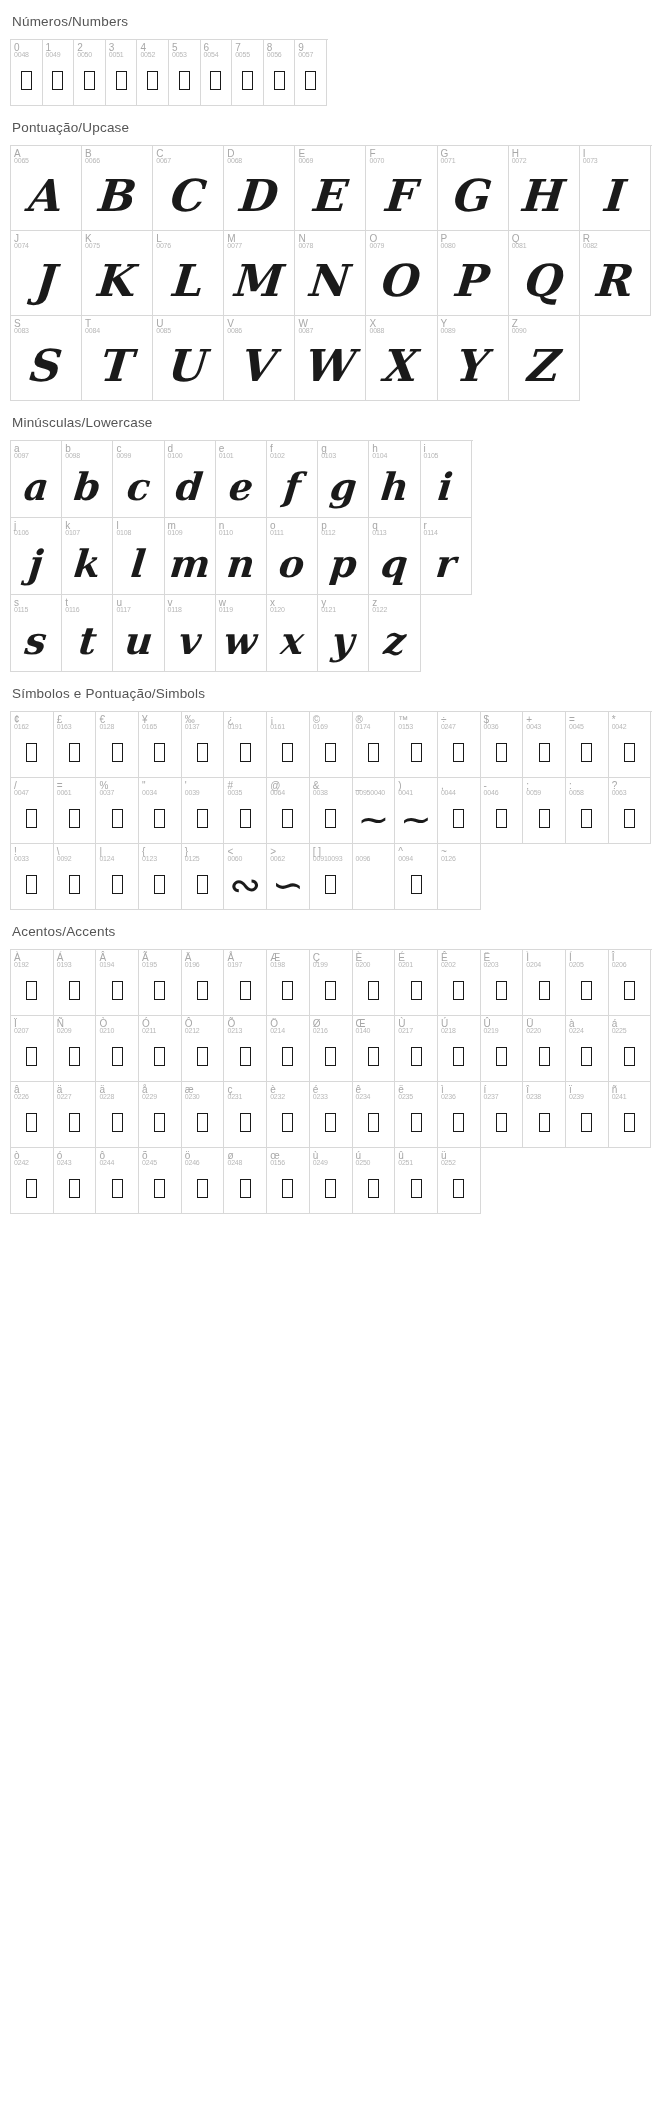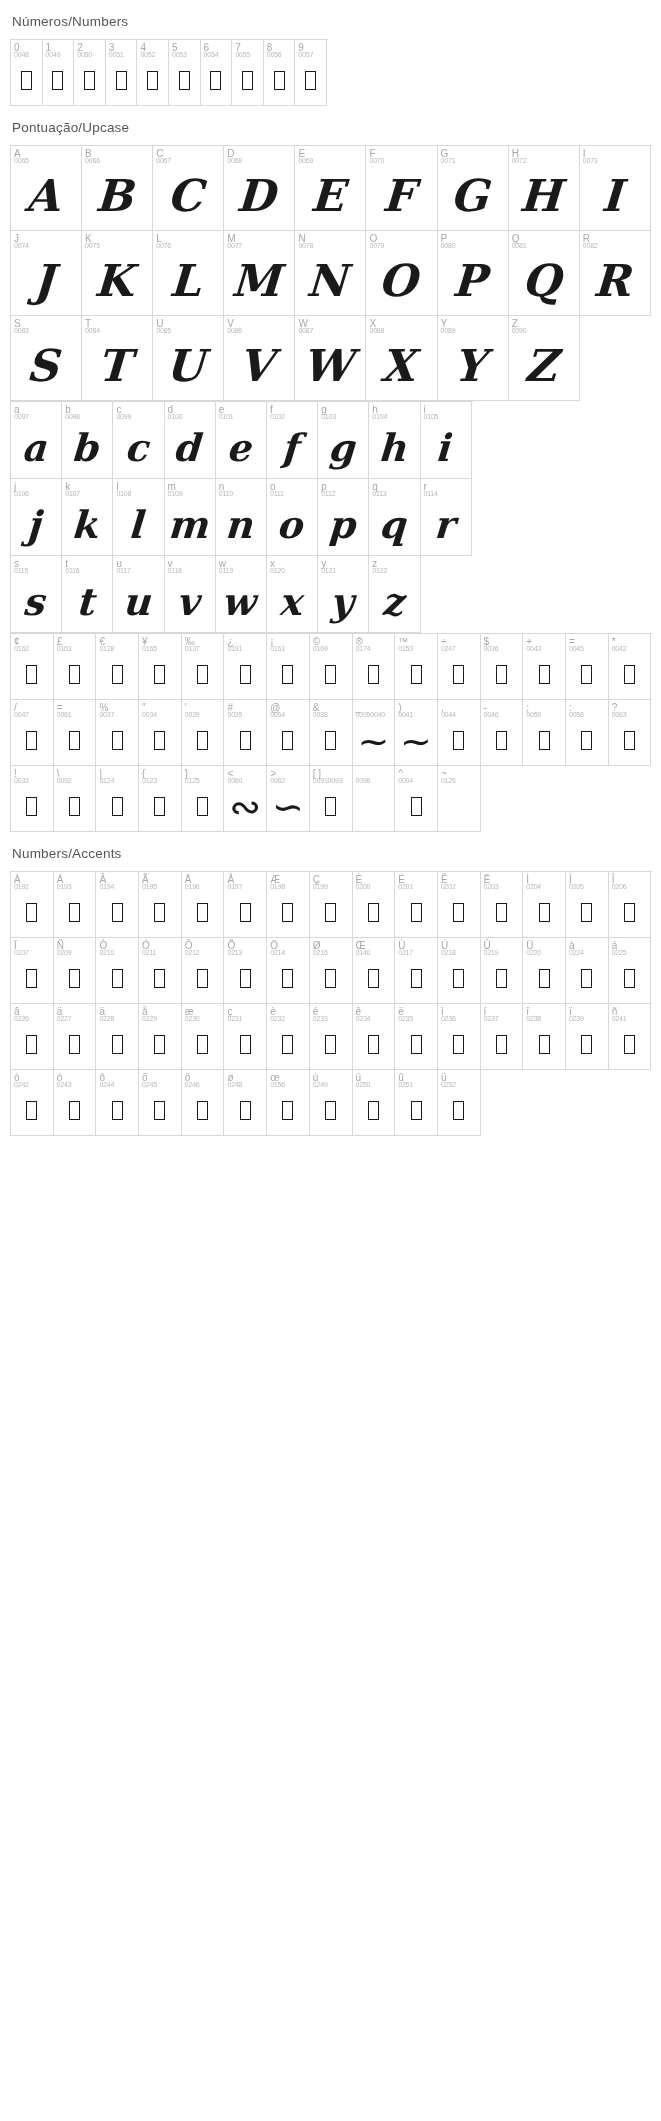--- a/index.html
+++ b/index.html
@@ -444,20 +444,21 @@
         <div class="cell size-up">
           <div class="meta">
             <span class="ch">Z</span>
             <span class="code">0090</span>
           </div>
           <div class="glyph">
             <span class="script">Z</span>
           </div>
         </div>
       </div>
+      <div class="section-title">Minúsculas/Lowercase</div>
       <div class="grid lowercase">
         <div class="cell size-low">
           <div class="meta">
             <span class="ch">a</span>
             <span class="code">0097</span>
           </div>
           <div class="glyph">
             <span class="script lower">a</span>
           </div>
         </div>
@@ -680,20 +681,21 @@
         <div class="cell size-low">
           <div class="meta">
             <span class="ch">z</span>
             <span class="code">0122</span>
           </div>
           <div class="glyph">
             <span class="script lower">z</span>
           </div>
         </div>
       </div>
+      <div class="section-title">Símbolos e Pontuação/Simbols</div>
       <div class="grid symbols">
         <div class="cell size-sym">
           <div class="meta">
             <span class="ch">¢</span>
             <span class="code">0162</span>
           </div>
           <div class="glyph">
             <span class="tofu"></span>
           </div>
         </div>
@@ -1047,21 +1049,21 @@
           </div>
         </div>
         <div class="cell size-sym">
           <div class="meta">
             <span class="ch">~</span>
             <span class="code">0126</span>
           </div>
           <div class="glyph"></div>
         </div>
       </div>
-      <div class="section-title">Numbers/Accents</div>
+      <div class="section-title">Acentos/Accents</div>
       <div class="grid accents">
         <div class="cell size-acc">
           <div class="meta">
             <span class="ch">À</span>
             <span class="code">0192</span>
           </div>
           <div class="glyph">
             <span class="tofu"></span>
           </div>
         </div>

